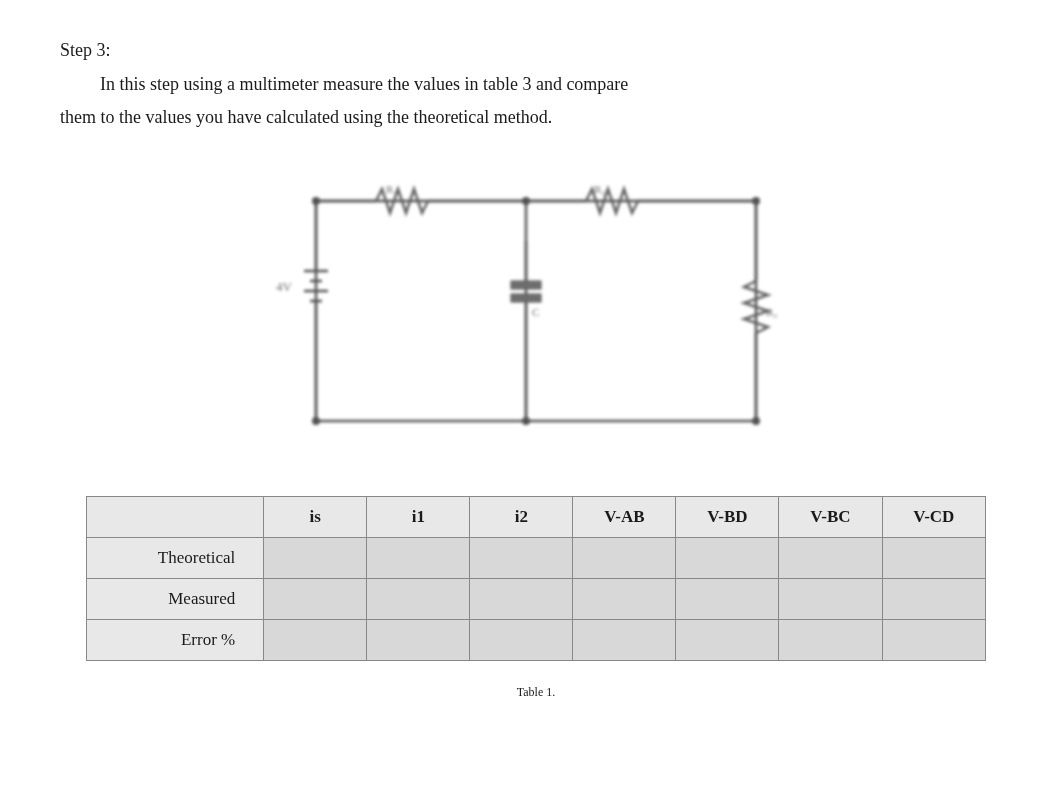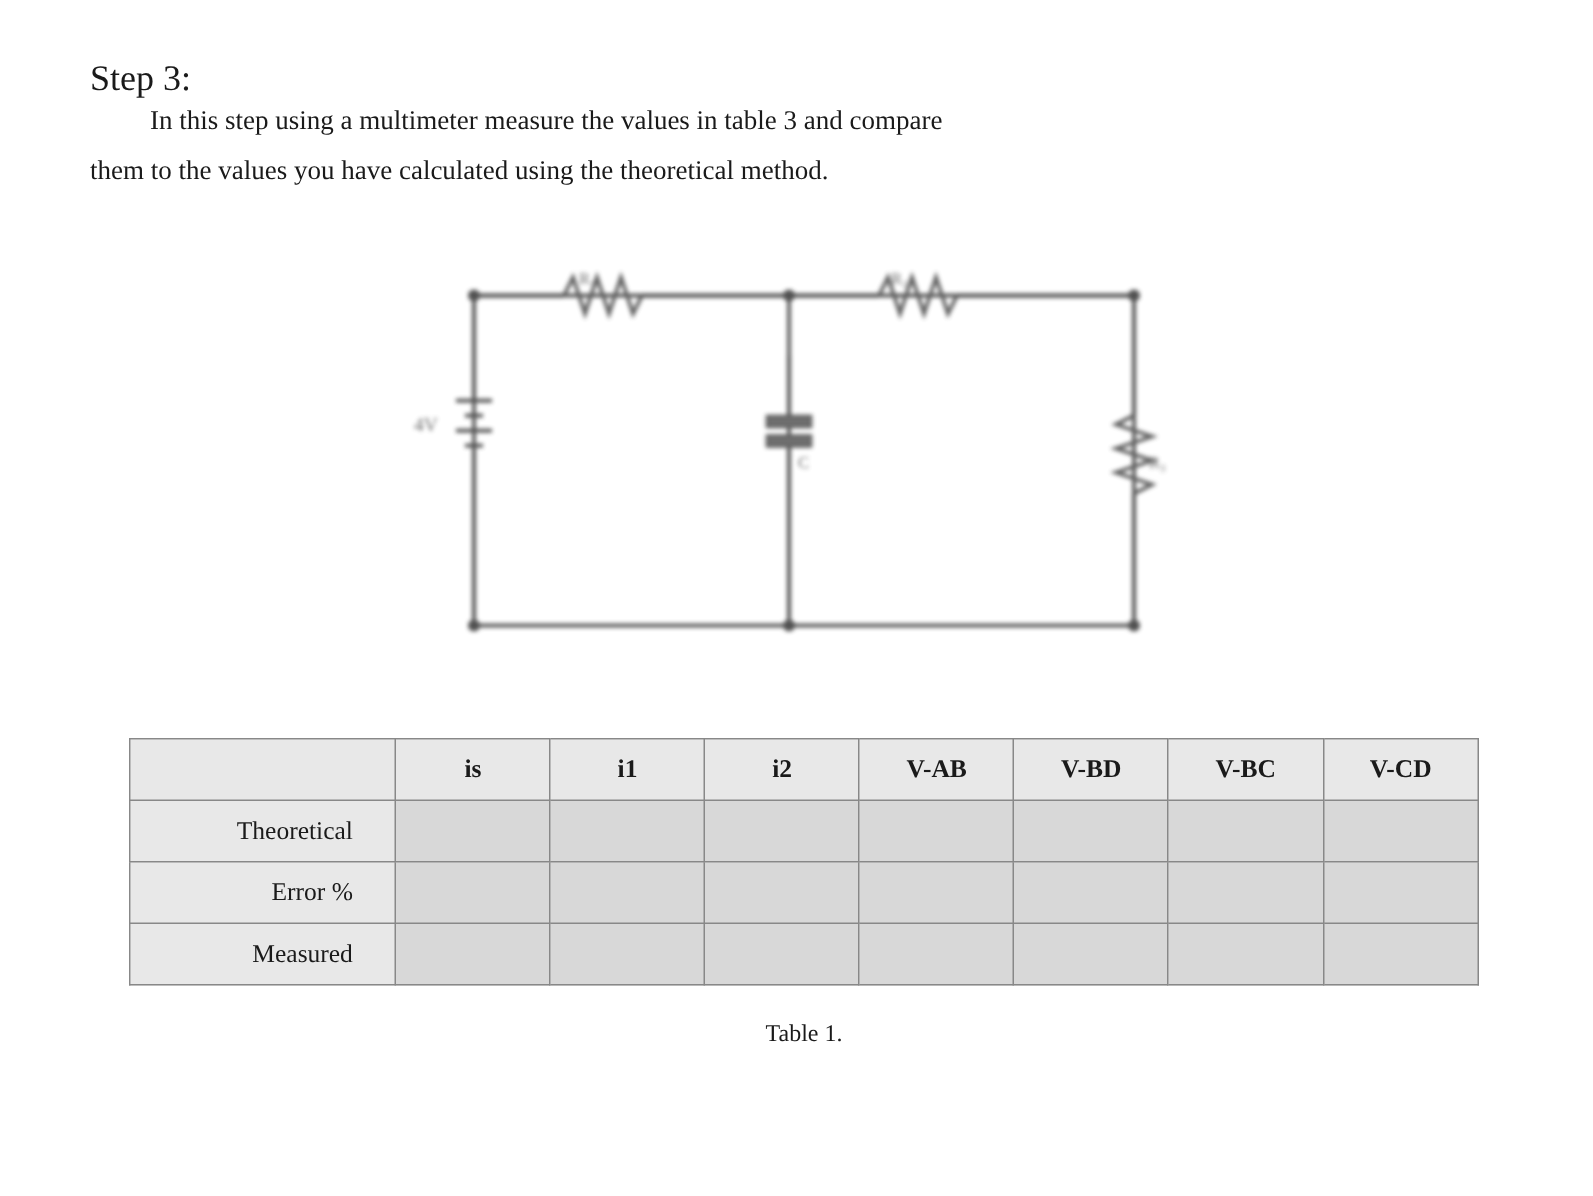--- a/index.html
+++ b/index.html
@@ -12,22 +12,23 @@
       background: #ffffff;
       font-family: Georgia, 'Times New Roman', Times, serif;
       font-size: 18px;
       color: #1a1a1a;
       width: 1062px;
       min-height: 797px;
       padding: 40px 50px 40px 60px;
     }
 
     .step-heading {
-      font-size: 24px;
+      font-size: 18px;
       font-weight: normal;
+      margin-bottom: 10px;
       font-family: Liberation Serif, serif;
     }
 
     .step-body {
       text-indent: 40px;
       line-height: 1.5;
       margin-bottom: 6px;
     }
 
     .step-body-cont {
@@ -55,21 +56,21 @@
       display: flex;
       flex-direction: column;
       align-items: center;
       margin: 0 auto;
       width: 900px;
     }
 
     .data-table {
       border-collapse: collapse;
       width: 100%;
-      margin-bottom: 0;
+      margin-bottom: 24px;
     }
 
     .data-table th,
     .data-table td {
       border: 1px solid #888;
       text-align: center;
       padding: 10px 14px;
       font-size: 17px;
     }
 
@@ -97,22 +98,22 @@
     .data-table .data-row td {
       background: #d8d8d8;
       min-width: 70px;
     }
 
     .data-table .data-row td:first-child {
       background: #e8e8e8;
     }
 
     .table-caption {
-      font-size: 16px;
-      margin-top: 24px;
+      font-size: 12px;
+      margin-top: 0;
       text-align: left;
     }
   </style>
 </head>
 <body>
 
 <p class="step-heading">Step 3:</p>
 
 <p class="step-body">In this step  using a multimeter measure the values in table 3 and compare</p>
 <p class="step-body-cont">them to the values you have calculated using the theoretical method.</p>
@@ -185,31 +186,31 @@
           <td>Theoretical</td>
           <td></td>
           <td></td>
           <td></td>
           <td></td>
           <td></td>
           <td></td>
           <td></td>
         </tr>
         <tr class="data-row">
-          <td>Error %</td>
+          <td>Measured</td>
           <td></td>
           <td></td>
           <td></td>
           <td></td>
           <td></td>
           <td></td>
           <td></td>
         </tr>
         <tr class="data-row">
-          <td>Measured</td>
+          <td>Error %</td>
           <td></td>
           <td></td>
           <td></td>
           <td></td>
           <td></td>
           <td></td>
           <td></td>
         </tr>
       </tbody>
   </table>

